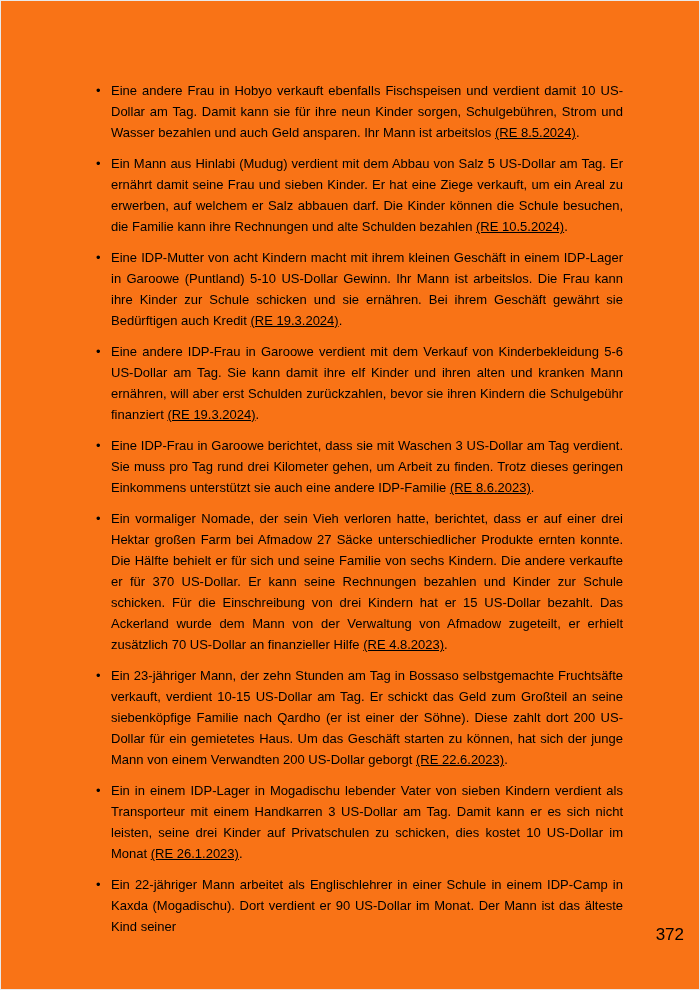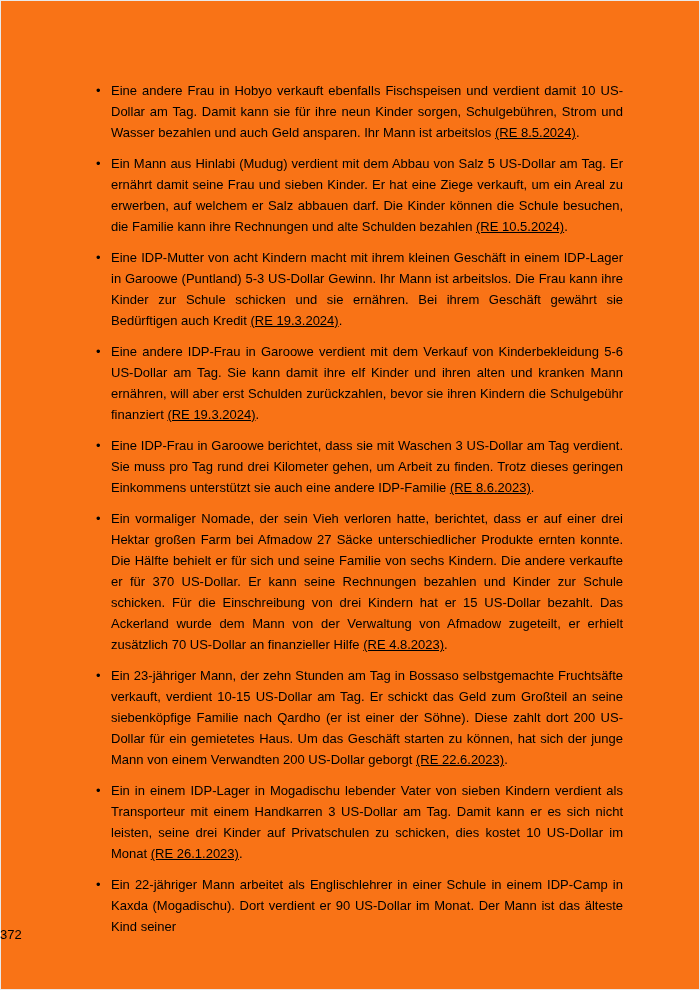--- a/index.html
+++ b/index.html
@@ -49,34 +49,34 @@
   .ref {
     color: #000000;
     text-decoration: underline;
     cursor: pointer;
   }
   .page-number {
     position: absolute;
     top: 926px;
     left: 0;
     right: 16px;
-    text-align: left;
-    font-size: 13px;
+    text-align: right;
+    font-size: 17px;
     line-height: 18px;
   }
 </style>
 </head>
 <body>
 
 <div class="page">
   <div class="content">
     <ul class="bullet-list">
       <li><span>Eine andere Frau in Hobyo verkauft ebenfalls Fischspeisen und verdient damit 10 US-Dollar am Tag. Damit kann sie für ihre neun Kinder sorgen, Schulgebühren, Strom und Wasser bezahlen und auch Geld ansparen. Ihr Mann ist arbeitslos </span><a class="ref">(RE 8.5.2024)</a><span>.</span></li>
       <li><span>Ein Mann aus Hinlabi (Mudug) verdient mit dem Abbau von Salz 5 US-Dollar am Tag. Er ernährt damit seine Frau und sieben Kinder. Er hat eine Ziege verkauft, um ein Areal zu erwerben, auf welchem er Salz abbauen darf. Die Kinder können die Schule besuchen, die Familie kann ihre Rechnungen und alte Schulden bezahlen </span><a class="ref">(RE 10.5.2024)</a><span>.</span></li>
-      <li><span>Eine IDP-Mutter von acht Kindern macht mit ihrem kleinen Geschäft in einem IDP-Lager in Garoowe (Puntland) 5-3 US-Dollar Gewinn. Ihr Mann ist arbeitslos. Die Frau kann ihre Kinder zur Schule schicken und sie ernähren. Bei ihrem Geschäft gewährt sie Bedürftigen auch Kredit </span><a class="ref">(RE 19.3.2024)</a><span>.</span></li>
+      <li><span>Eine IDP-Mutter von acht Kindern macht mit ihrem kleinen Geschäft in einem IDP-Lager in Garoowe (Puntland) 5-10 US-Dollar Gewinn. Ihr Mann ist arbeitslos. Die Frau kann ihre Kinder zur Schule schicken und sie ernähren. Bei ihrem Geschäft gewährt sie Bedürftigen auch Kredit </span><a class="ref">(RE 19.3.2024)</a><span>.</span></li>
       <li><span>Eine andere IDP-Frau in Garoowe verdient mit dem Verkauf von Kinderbekleidung 5-6 US-Dollar am Tag. Sie kann damit ihre elf Kinder und ihren alten und kranken Mann ernähren, will aber erst Schulden zurückzahlen, bevor sie ihren Kindern die Schulgebühr finanziert </span><a class="ref">(RE 19.3.2024)</a><span>.</span></li>
       <li><span>Eine IDP-Frau in Garoowe berichtet, dass sie mit Waschen 3 US-Dollar am Tag verdient. Sie muss pro Tag rund drei Kilometer gehen, um Arbeit zu finden. Trotz dieses geringen Einkommens unterstützt sie auch eine andere IDP-Familie </span><a class="ref">(RE 8.6.2023)</a><span>.</span></li>
       <li><span>Ein vormaliger Nomade, der sein Vieh verloren hatte, berichtet, dass er auf einer drei Hektar großen Farm bei Afmadow 27 Säcke unterschiedlicher Produkte ernten konnte. Die Hälfte behielt er für sich und seine Familie von sechs Kindern. Die andere verkaufte er für 370 US-Dollar. Er kann seine Rechnungen bezahlen und Kinder zur Schule schicken. Für die Einschreibung von drei Kindern hat er 15 US-Dollar bezahlt. Das Ackerland wurde dem Mann von der Verwaltung von Afmadow zugeteilt, er erhielt zusätzlich 70 US-Dollar an finanzieller Hilfe </span><a class="ref">(RE 4.8.2023)</a><span>.</span></li>
       <li><span>Ein 23-jähriger Mann, der zehn Stunden am Tag in Bossaso selbstgemachte Fruchtsäfte verkauft, verdient 10-15 US-Dollar am Tag. Er schickt das Geld zum Großteil an seine siebenköpfige Familie nach Qardho (er ist einer der Söhne). Diese zahlt dort 200 US-Dollar für ein gemietetes Haus. Um das Geschäft starten zu können, hat sich der junge Mann von einem Verwandten 200 US-Dollar geborgt </span><a class="ref">(RE 22.6.2023)</a><span>.</span></li>
       <li><span>Ein in einem IDP-Lager in Mogadischu lebender Vater von sieben Kindern verdient als Transporteur mit einem Handkarren 3 US-Dollar am Tag. Damit kann er es sich nicht leisten, seine drei Kinder auf Privatschulen zu schicken, dies kostet 10 US-Dollar im Monat </span><a class="ref">(RE 26.1.2023)</a><span>.</span></li>
       <li><span>Ein 22-jähriger Mann arbeitet als Englischlehrer in einer Schule in einem IDP-Camp in Kaxda (Mogadischu). Dort verdient er 90 US-Dollar im Monat. Der Mann ist das älteste Kind seiner</span><a class="ref"></a><span></span></li>
     </ul>
   </div>
   <div class="page-number">372</div>
 </div>

